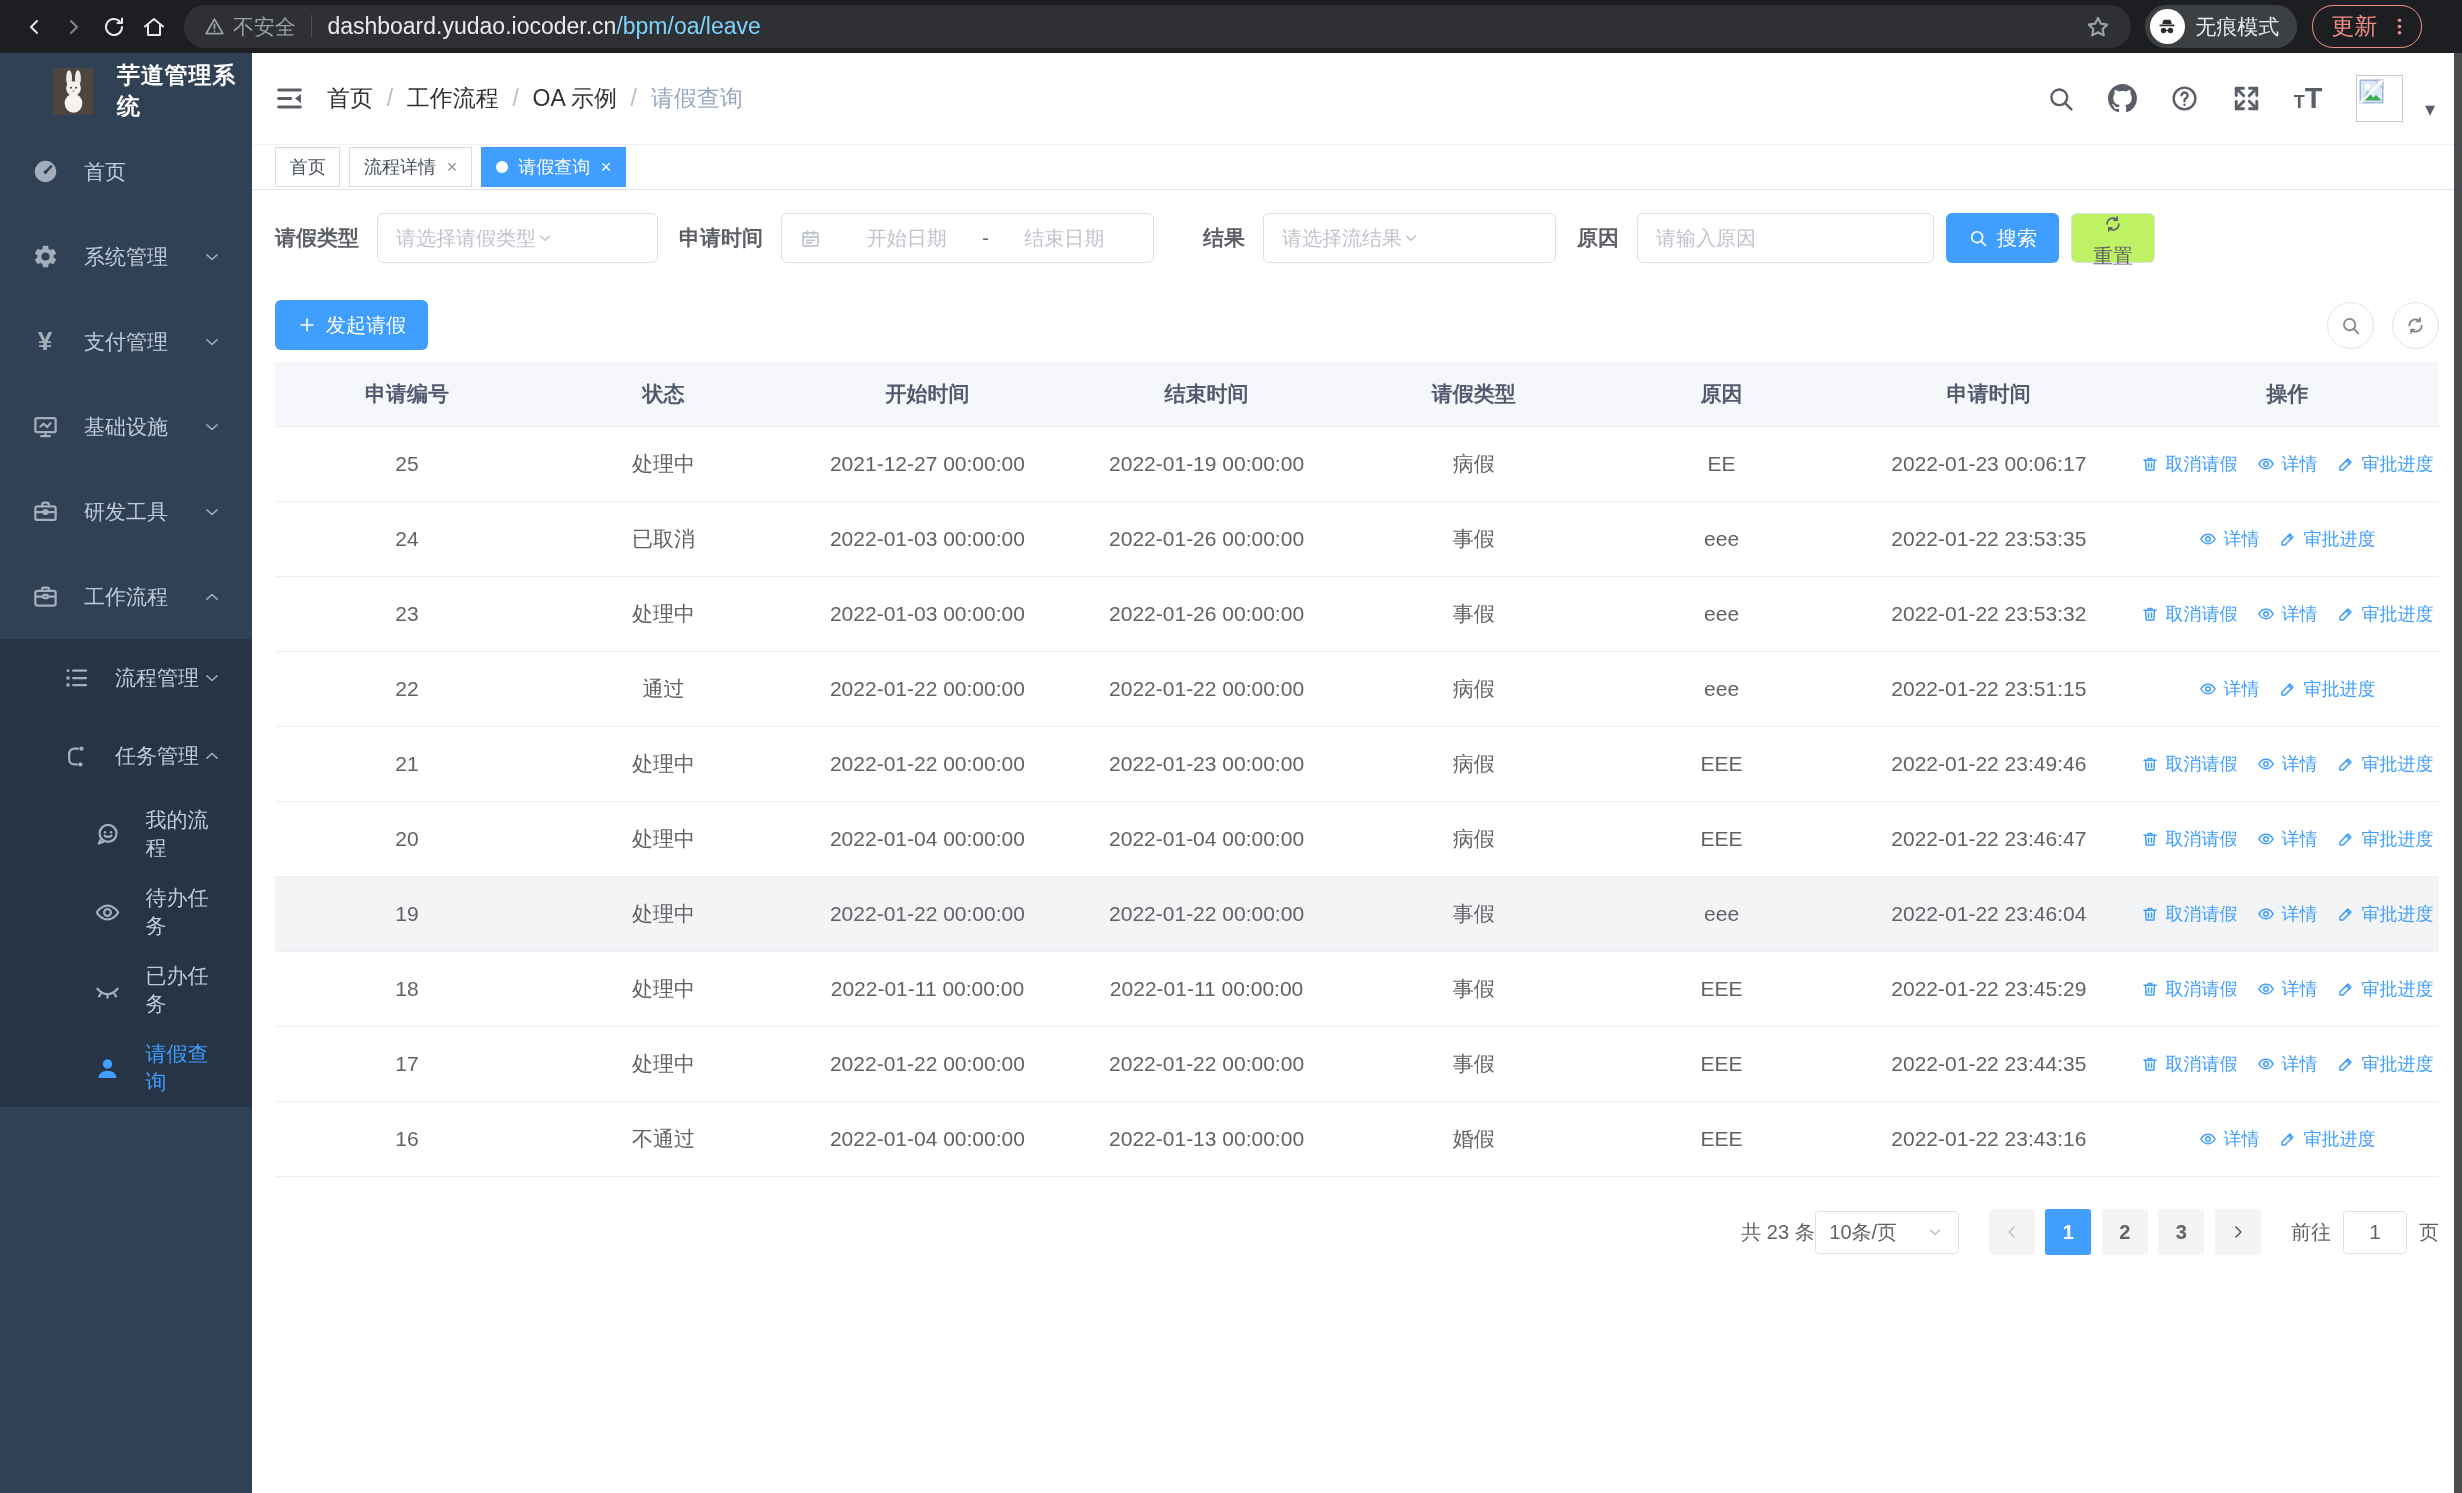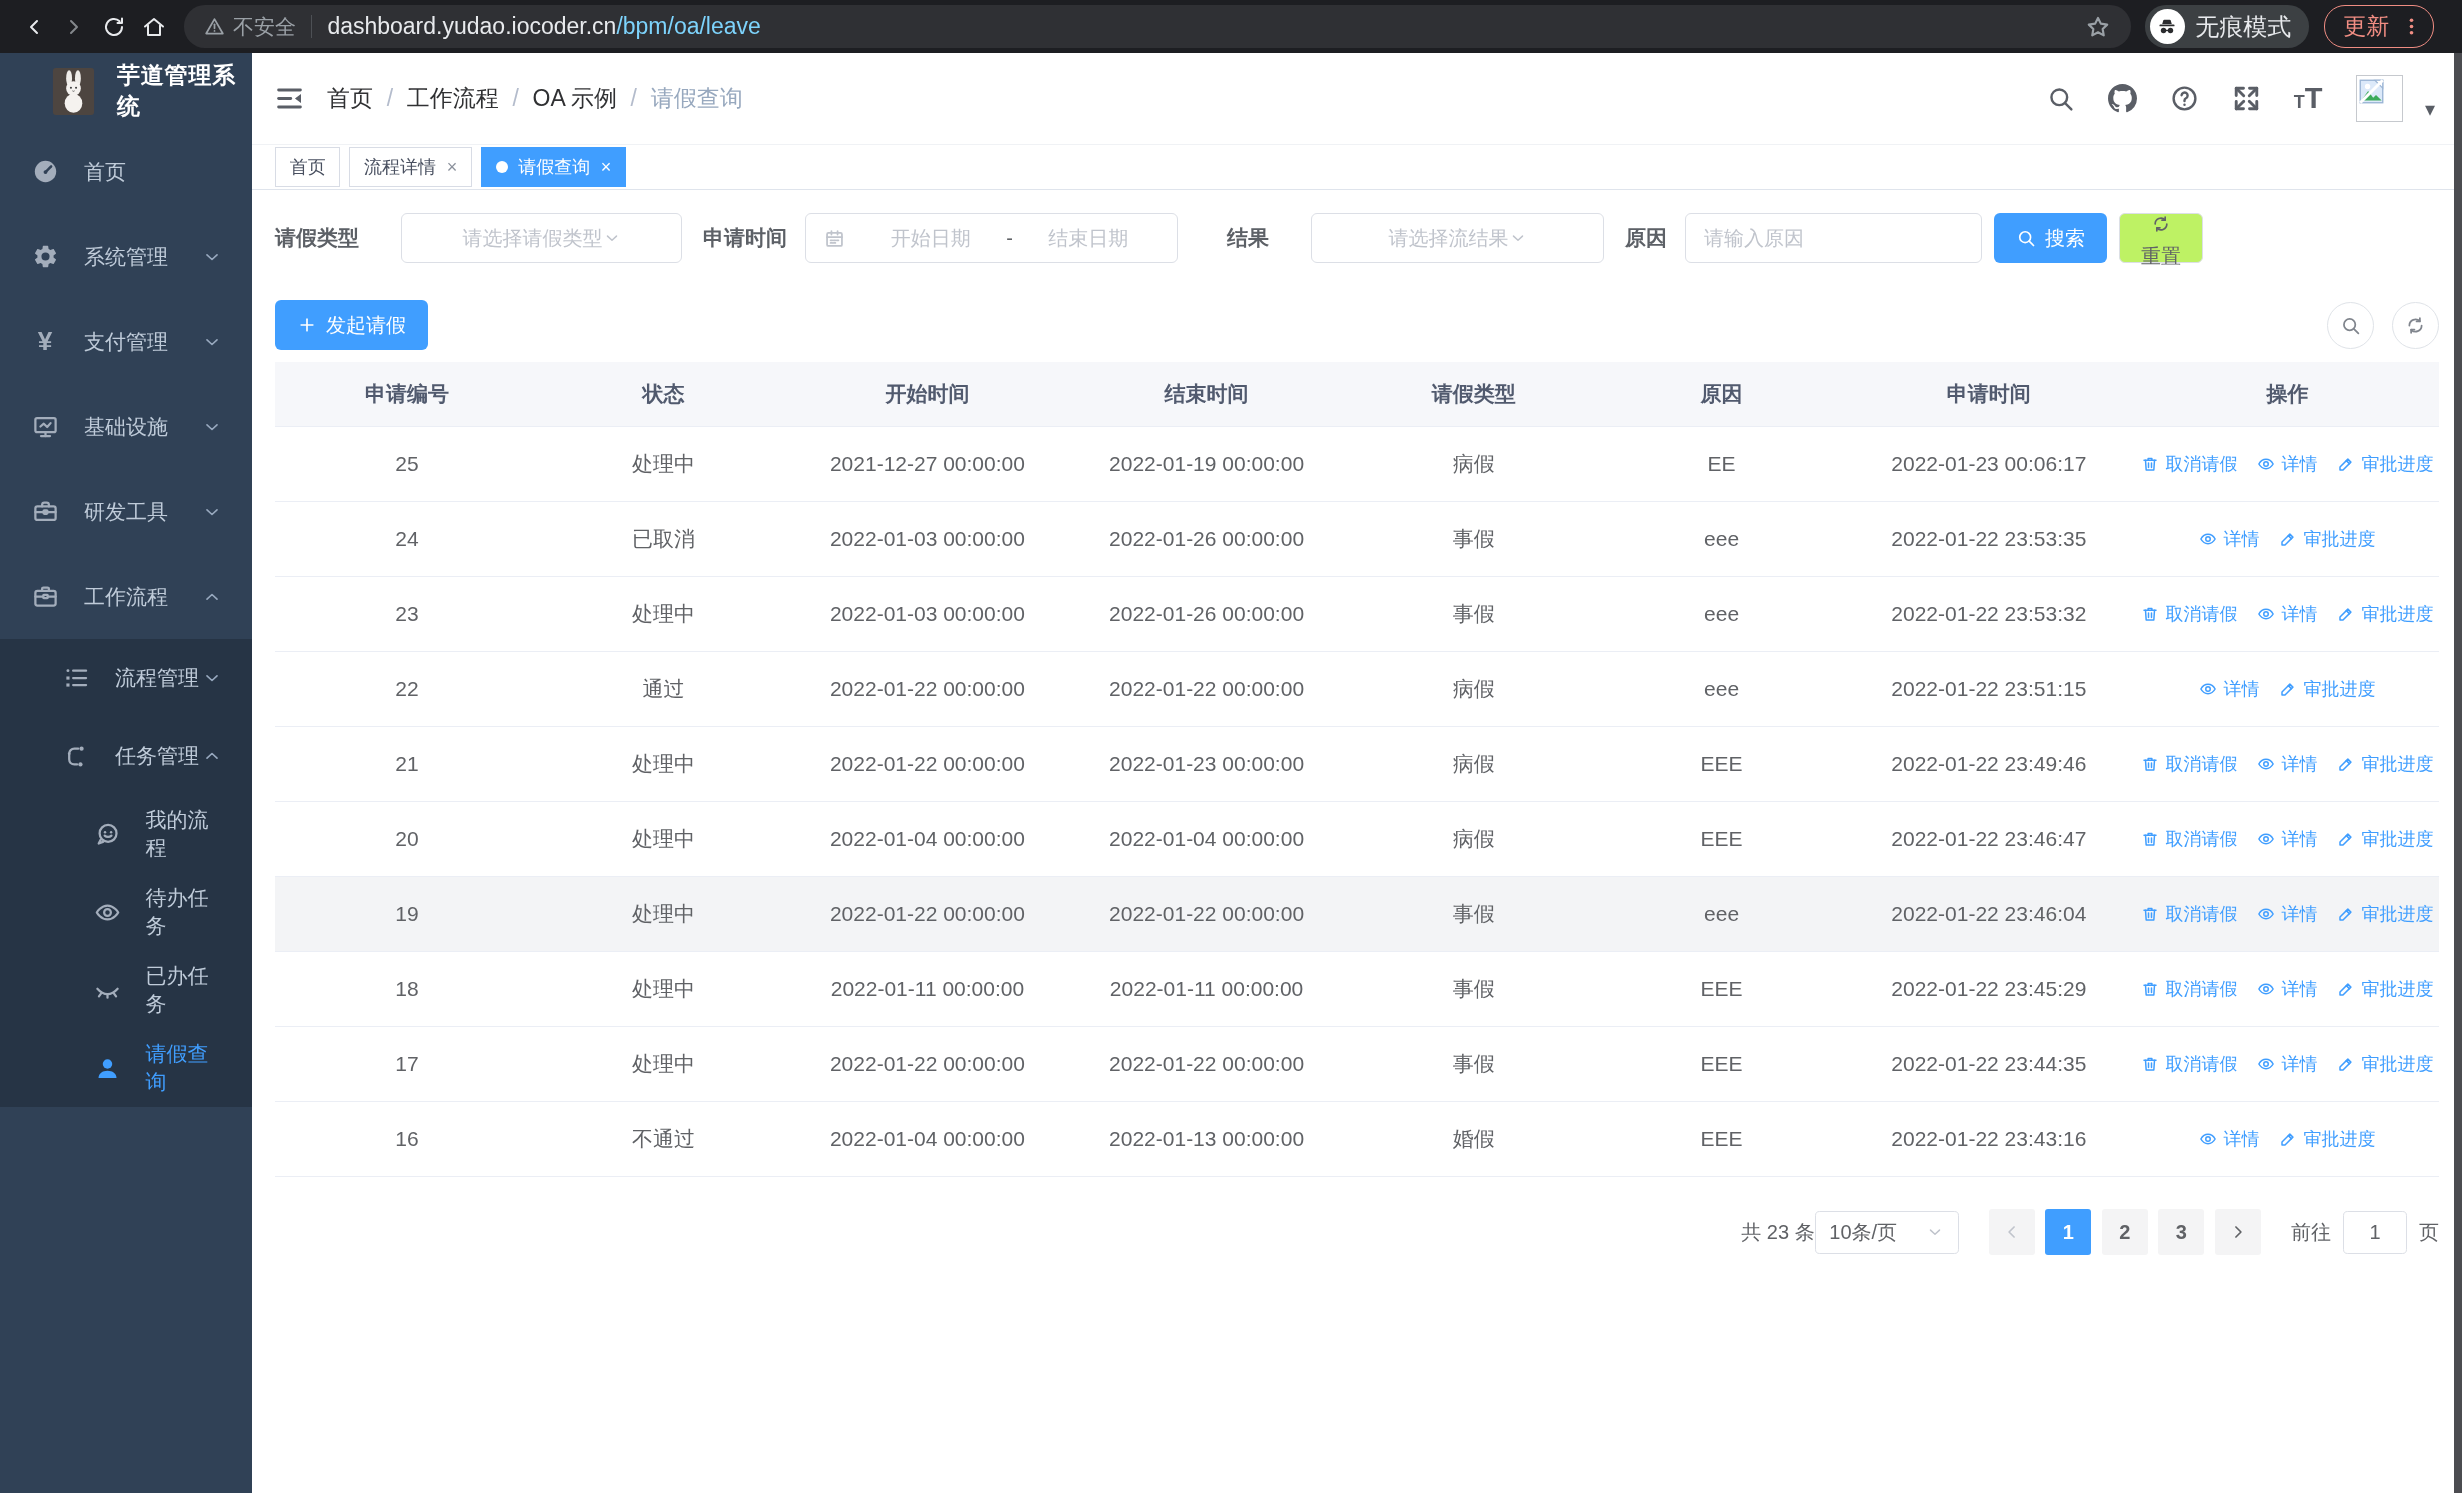--- a/index.html
+++ b/index.html
@@ -11,21 +11,21 @@
   
   .browser-bar { height:53px; background:#1d1e22; display:flex; align-items:center; padding:0 13.7px; }
   .nav-btn { width:40px; height:40px; display:flex; align-items:center; justify-content:center; color:#e8eaed; font-size:24px; border-radius:50%; flex:0 0 auto; }
   .nav-btn.dim { color:#84878c; }
   .url-pill { height:43px; width:1947px; background:#2f3034; border-radius:21px; display:flex; align-items:center; padding:0 20px; margin-left:10.6px; flex:0 0 auto; }
   .warn-text { color:#9aa0a6; font-size:21px; margin-left:7.6px; }
   .url-divider { width:1.5px; height:23px; background:#4d5055; margin:0 15px; }
   .url-host { color:#e8eaed; font-size:23px; }
   .url-path { color:#7dd3fc; font-size:23px; }
   .pill-spacer { flex:1; }
-  .incognito-chip { height:43px; background:#3c4043; border-radius:21px; display:flex; align-items:center; gap:10.6px; padding:0 18px 0 4.6px; margin-left:13.7px; color:#e8eaed; font-size:24px; flex:0 0 auto;font-family:Liberation Mono, monospace; }
+  .incognito-chip { height:43px; background:#3c4043; border-radius:21px; display:flex; align-items:center; gap:10.6px; padding:0 18px 0 4.6px; margin-left:13.7px; color:#e8eaed; font-size:21px; flex:0 0 auto;font-family:Liberation Mono, monospace; }
   .incog-badge { width:35px; height:35px; border-radius:50%; background:#fff; display:flex; align-items:center; justify-content:center; font-size:26px; }
   .update-pill { height:43px; border:1.5px solid #f08d83; border-radius:21px; display:flex; align-items:center; gap:10.6px; padding:0 10.6px 0 18px; margin-left:15px; color:#f08d83; font-size:23px; flex:0 0 auto; }
 
   
   .app { display:flex; height:1440px; position:relative; }
 
   
   .sidebar { width:252px; background:#304156; flex:0 0 auto; color:#bfcbd9; }
   .logo-row { height:76px; display:flex; align-items:center; padding-left:50px; gap:20px; }
   .logo-title { color:#fff; font-size:23px; font-weight:bold; letter-spacing:0.8px; }
@@ -61,21 +61,21 @@
   .tag .close { font-size:18px; color:#8b919c; }
   .tag.active { background:#409eff; border-color:#409eff; color:#fff; }
   .tag.active .close { color:#fff; }
 
   
   .content { padding:23px; flex:1; }
   .filter-row { display:flex; align-items:center; }
   .f-label { font-size:21px; font-weight:bold; color:#5c6066; margin-right:18px; white-space:nowrap; }
   .control { height:50px; border:1.5px solid #dcdfe6; border-radius:6px; background:#fff; display:flex; align-items:center; padding:0 18px; font-size:20px; color:#606266; }
   .ph { color:#c0c4cc; }
-  .sel { justify-content:center; cursor:pointer;margin-left:24px; }
+  .sel { justify-content:flex-start; cursor:pointer; }
   .sel-arrow { color:#c0c4cc; font-size:18px; }
   .date-range { width:373px; }
   .date-range .cal { color:#c0c4cc; font-size:21px; margin-right:15px; }
   .date-range .seg { flex:1; text-align:center; }
   .range-sep { color:#606266; margin:0 4.6px; }
   input.control { outline:none; }
   input.control::placeholder { color:#c0c4cc; }
   .btn { height:50px; border-radius:6px; font-size:20px; display:inline-flex; align-items:center; gap:9px; padding:0 21px; cursor:pointer; border:1.5px solid transparent; white-space:nowrap; }
   .btn-primary { background:#409eff; color:#fff; }
   .btn-plain { background:#bef264; border-color:#dcdfe6; color:#606266;flex-direction:column; }

